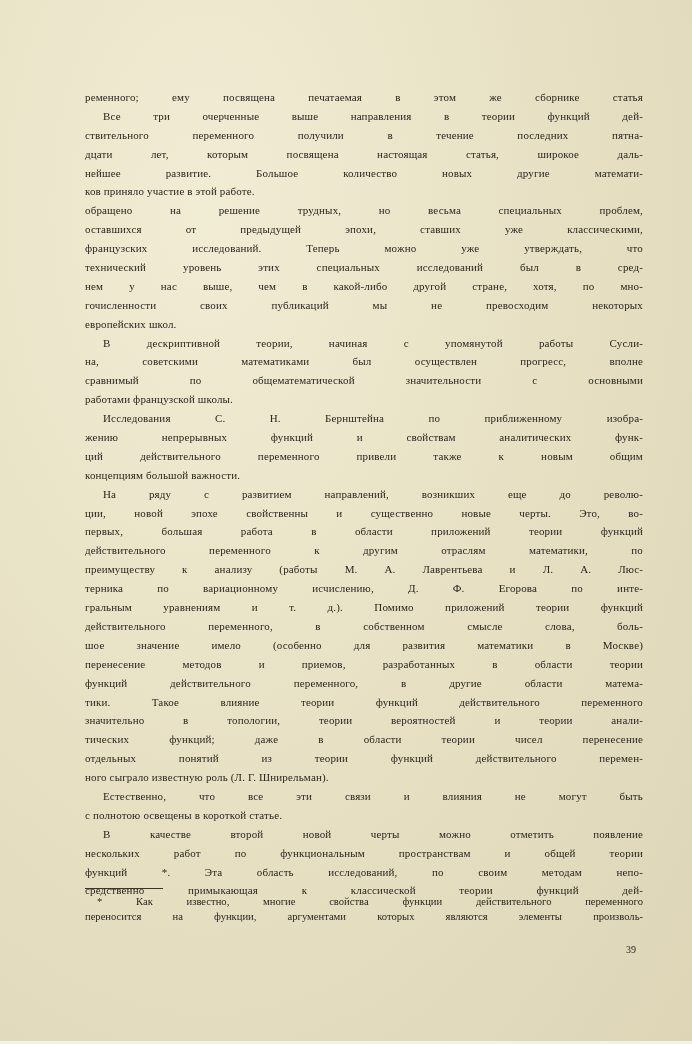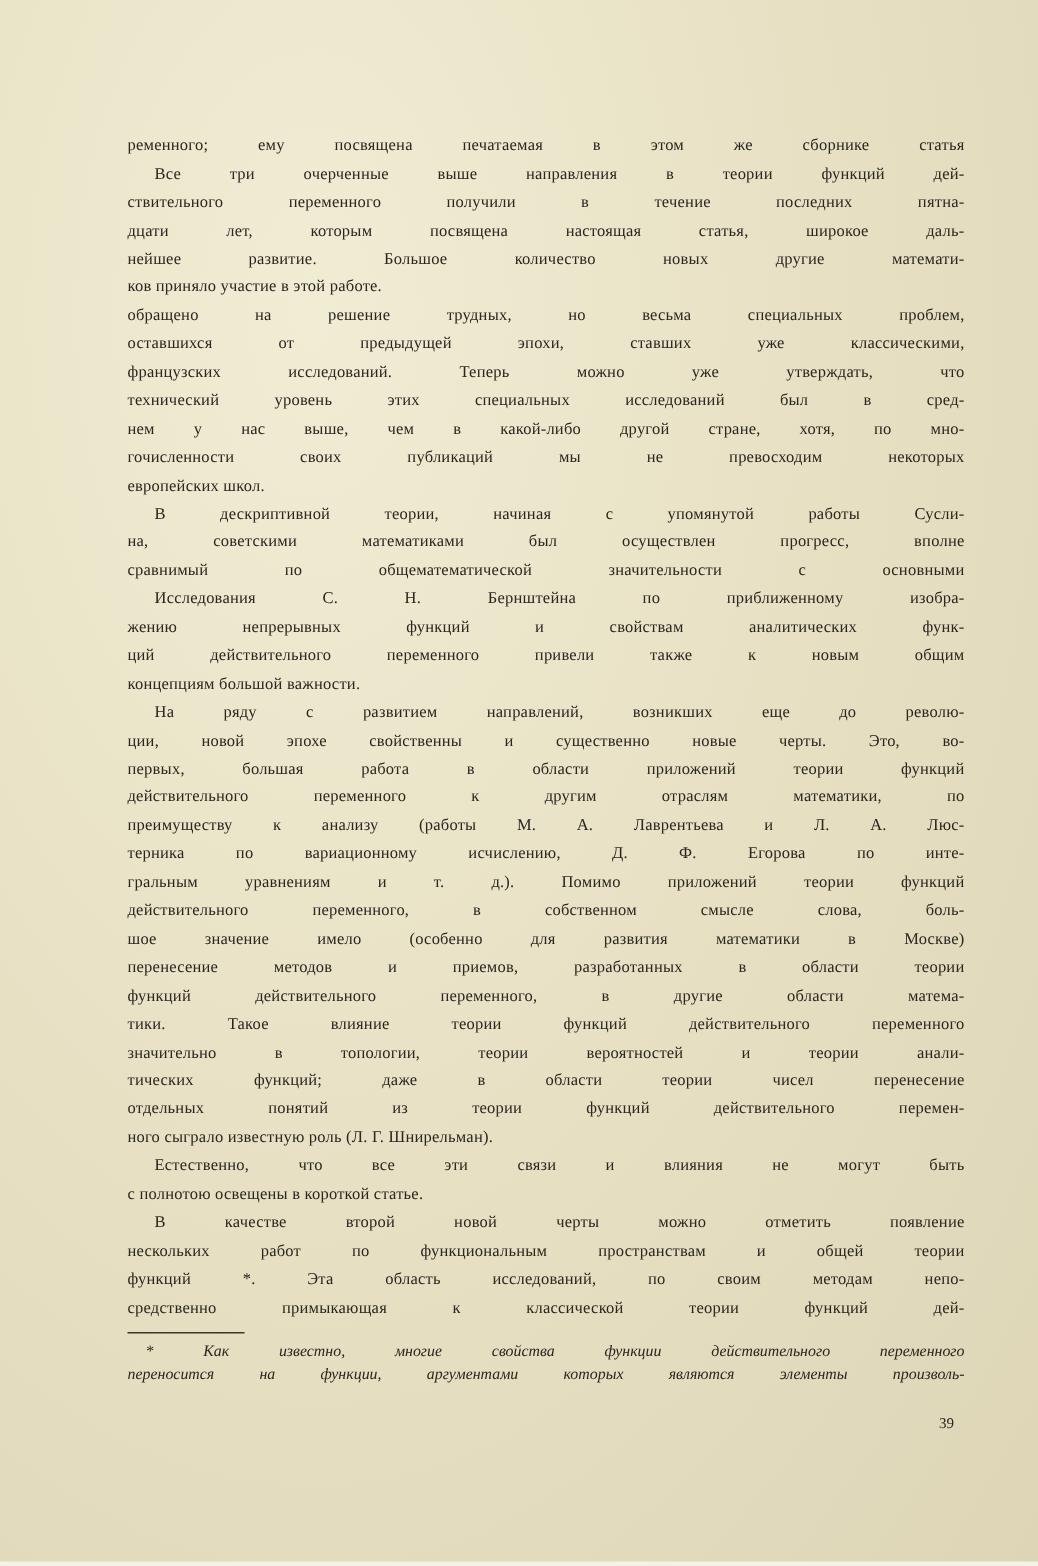--- a/index.html
+++ b/index.html
@@ -23,21 +23,21 @@
     .line.indent { padding-left: 18px; }
     .footnote-rule {
       position: absolute; left: 85px; top: 888px; width: 78px; height: 1px;
       background: #3a342a;
     }
     .footnotes {
       position: absolute; left: 85px; top: 895px; width: 558px;
     }
     .fline {
       font-size: 10.6px; line-height: 14.5px; height: 14.5px;
-      white-space: nowrap; text-align: justify; text-align-last: justify; font-style: italic;
+      white-space: nowrap; text-align: justify; text-align-last: justify;
     }
     .fline.indent { padding-left: 12px; }
     .page-number {
       position: absolute; left: 626px; top: 944px; font-size: 10px;
     }
     .bottom-edge {
       position: absolute; left: 0; bottom: 0; width: 692px; height: 3px; background: #f4f1e6;
     }
   </style>
 </head>
@@ -53,20 +53,21 @@
     <div class="line">обращено на решение трудных, но весьма специальных проблем,</div>
     <div class="line">оставшихся от предыдущей эпохи, ставших уже классическими,</div>
     <div class="line">французских исследований. Теперь можно уже утверждать, что</div>
     <div class="line">технический уровень этих специальных исследований был в сред-</div>
     <div class="line">нем у нас выше, чем в какой-либо другой стране, хотя, по мно-</div>
     <div class="line">гочисленности своих публикаций мы не превосходим некоторых</div>
     <div class="line last">европейских школ.</div>
     <div class="line indent">В дескриптивной теории, начиная с упомянутой работы Сусли-</div>
     <div class="line">на, советскими математиками был осуществлен прогресс, вполне</div>
     <div class="line">сравнимый по общематематической значительности с основными</div>
+    <div class="line last">работами французской школы.</div>
     <div class="line indent">Исследования С. Н. Бернштейна по приближенному изобра-</div>
     <div class="line">жению непрерывных функций и свойствам аналитических функ-</div>
     <div class="line">ций действительного переменного привели также к новым общим</div>
     <div class="line last">концепциям большой важности.</div>
     <div class="line indent">На ряду с развитием направлений, возникших еще до револю-</div>
     <div class="line">ции, новой эпохе свойственны и существенно новые черты. Это, во-</div>
     <div class="line">первых, большая работа в области приложений теории функций</div>
     <div class="line">действительного переменного к другим отраслям математики, по</div>
     <div class="line">преимуществу к анализу (работы М. А. Лаврентьева и Л. А. Люс-</div>
     <div class="line">терника по вариационному исчислению, Д. Ф. Егорова по инте-</div>

